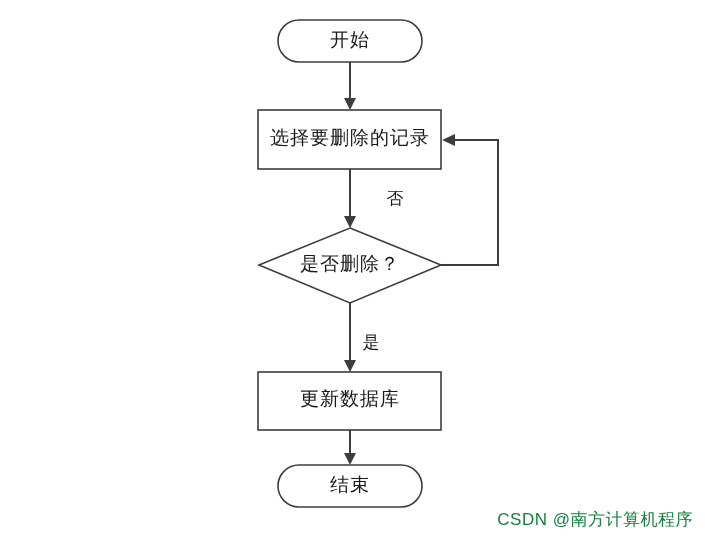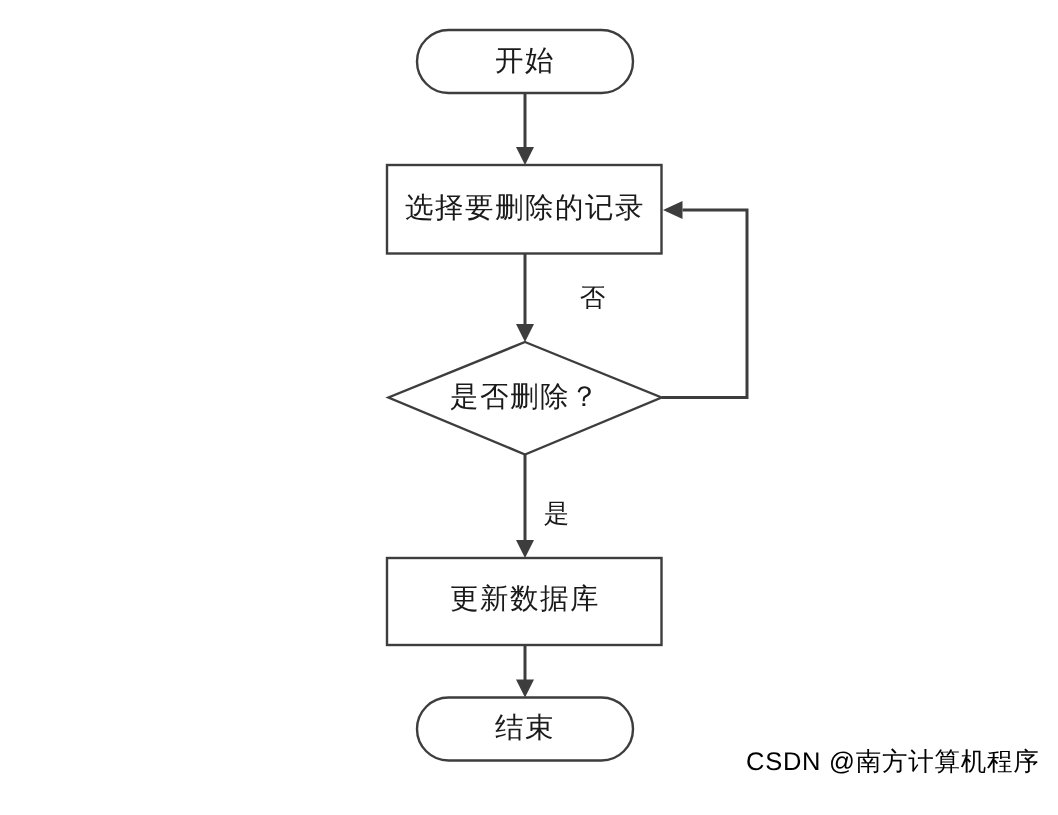--- a/index.html
+++ b/index.html
@@ -46,24 +46,24 @@
     stroke-width: 2;
     fill: none;
   }
   .arrow-head {
     fill: #3d3d3d;
     stroke: none;
   }
   #watermark {
     position: absolute;
     right: 12px;
-    bottom: 24px;
+    bottom: 12px;
     font-family: "Liberation Sans", "DejaVu Sans", sans-serif;
     font-size: 17px;
-    color: #000000;
+    color: #15803d;
     white-space: nowrap;
     letter-spacing: 0.5px;
   }
   #caption {
     position: absolute;
     left: 0;
     right: 0;
     bottom: -12px;
     text-align: center;
     font-family: "Liberation Sans", "DejaVu Sans", sans-serif;

